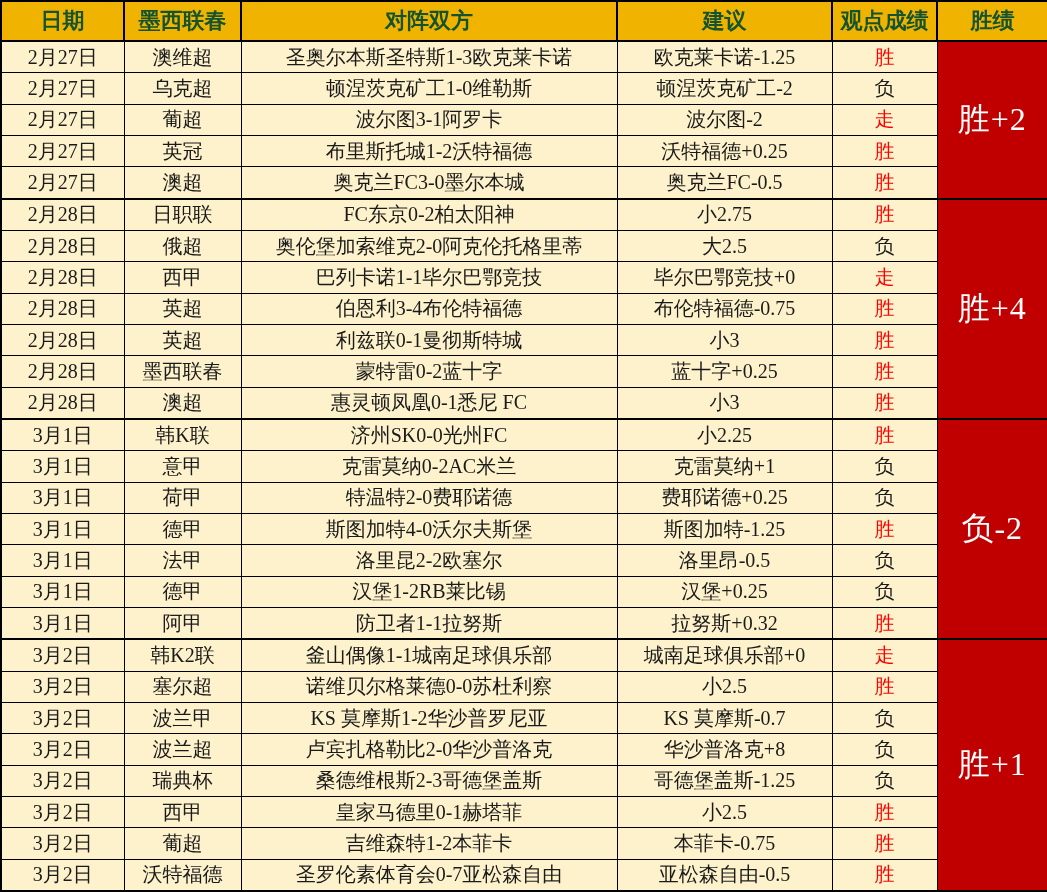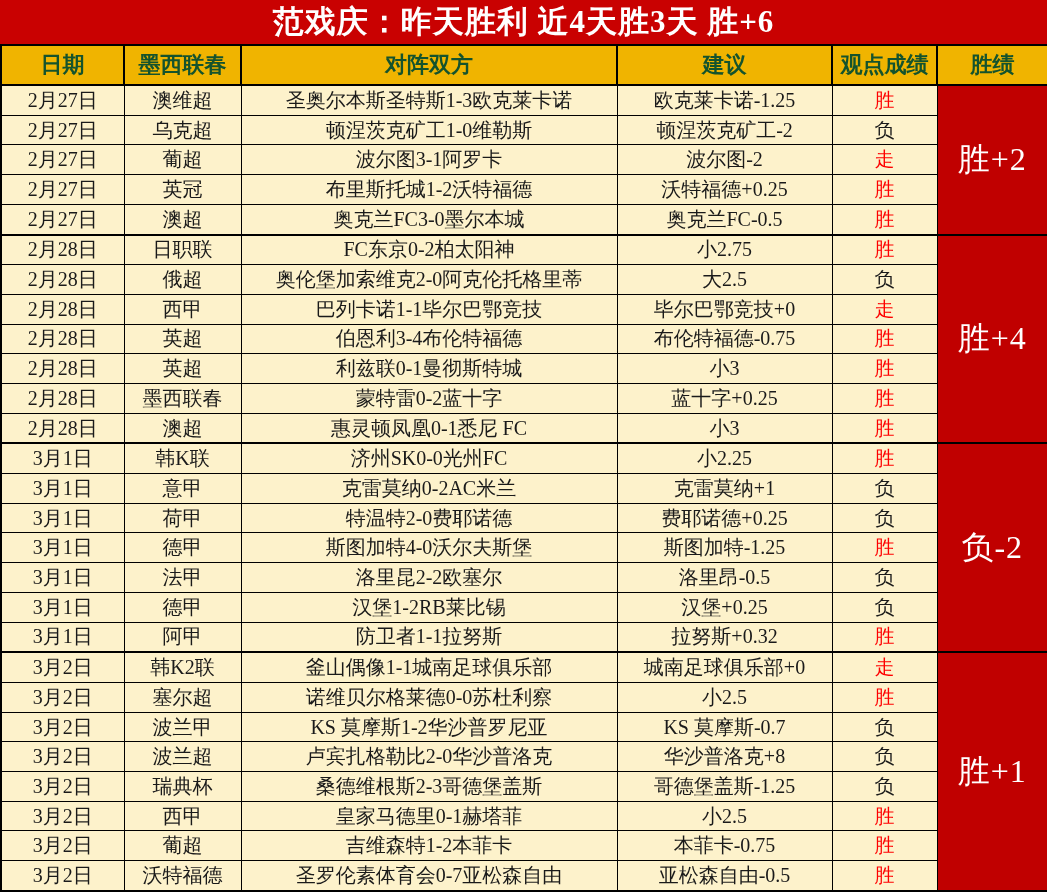--- a/index.html
+++ b/index.html
@@ -55,21 +55,20 @@
     color:#fff;
     font-size:32px;
     letter-spacing:1px;
   }
   tr.group-start td{border-top:2px solid #000;}
 </style>
 </head>
 <body>
 
 <div class="page">
-  <div class="title-bar">范戏庆：昨天胜利 近4天胜3天 胜+6</div>
 
   <table>
     <colgroup>
       <col class="c-date">
         <col class="c-league">
         <col class="c-match">
       <col class="c-tip">
         <col class="c-result">
         <col class="c-record">
     </colgroup>

